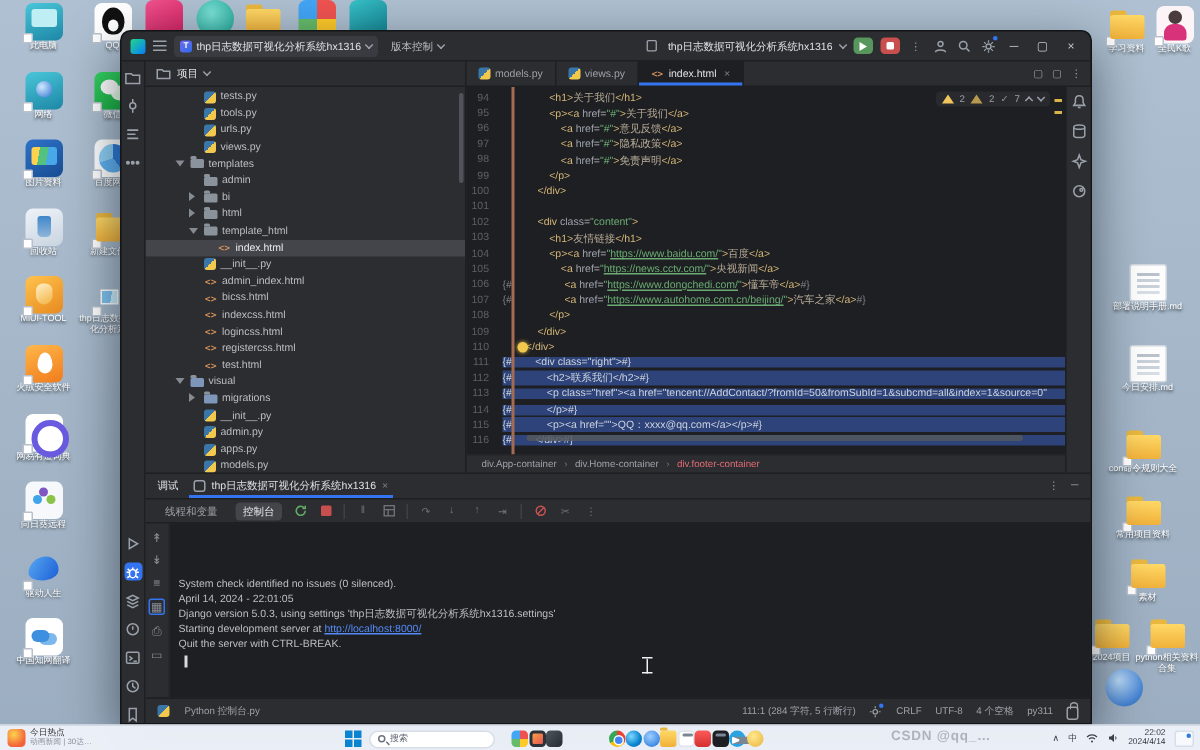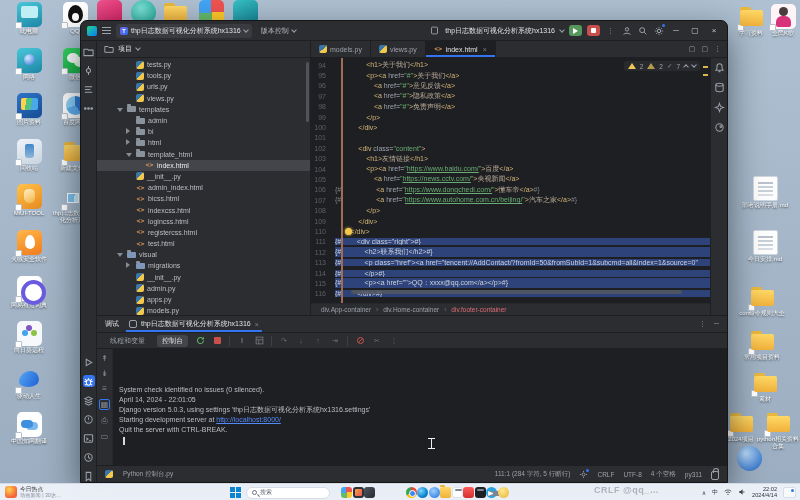--- a/index.html
+++ b/index.html
@@ -831,14 +831,14 @@
         <path d="M8.5 4.5a2.5 2.5 0 0 1 0 3" fill="none" stroke="#3b414a" stroke-width="1"></path>
       </svg>
     <div class="clockbox">
       <div>22:02</div>
       <div>2024/4/14</div>
     </div>
     <div class="traybtn"></div>
   </div>
 </div>
 
-<div id="watermark">CRLF @qq_…</div>
+<div id="watermark">CSDN @qq_…</div>
 <div id="ibeam"></div>
 
 </body></html>

